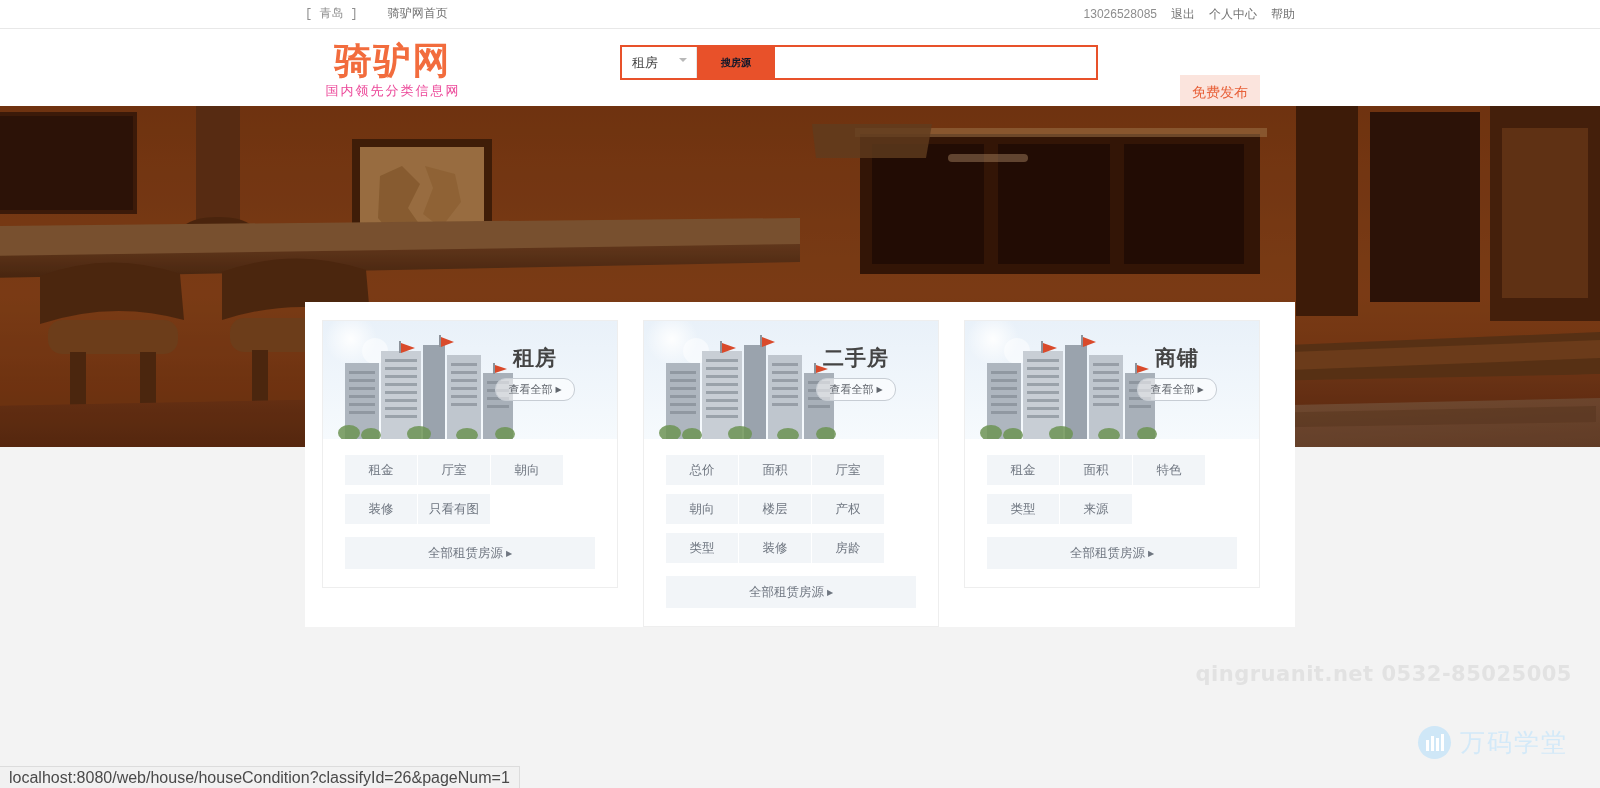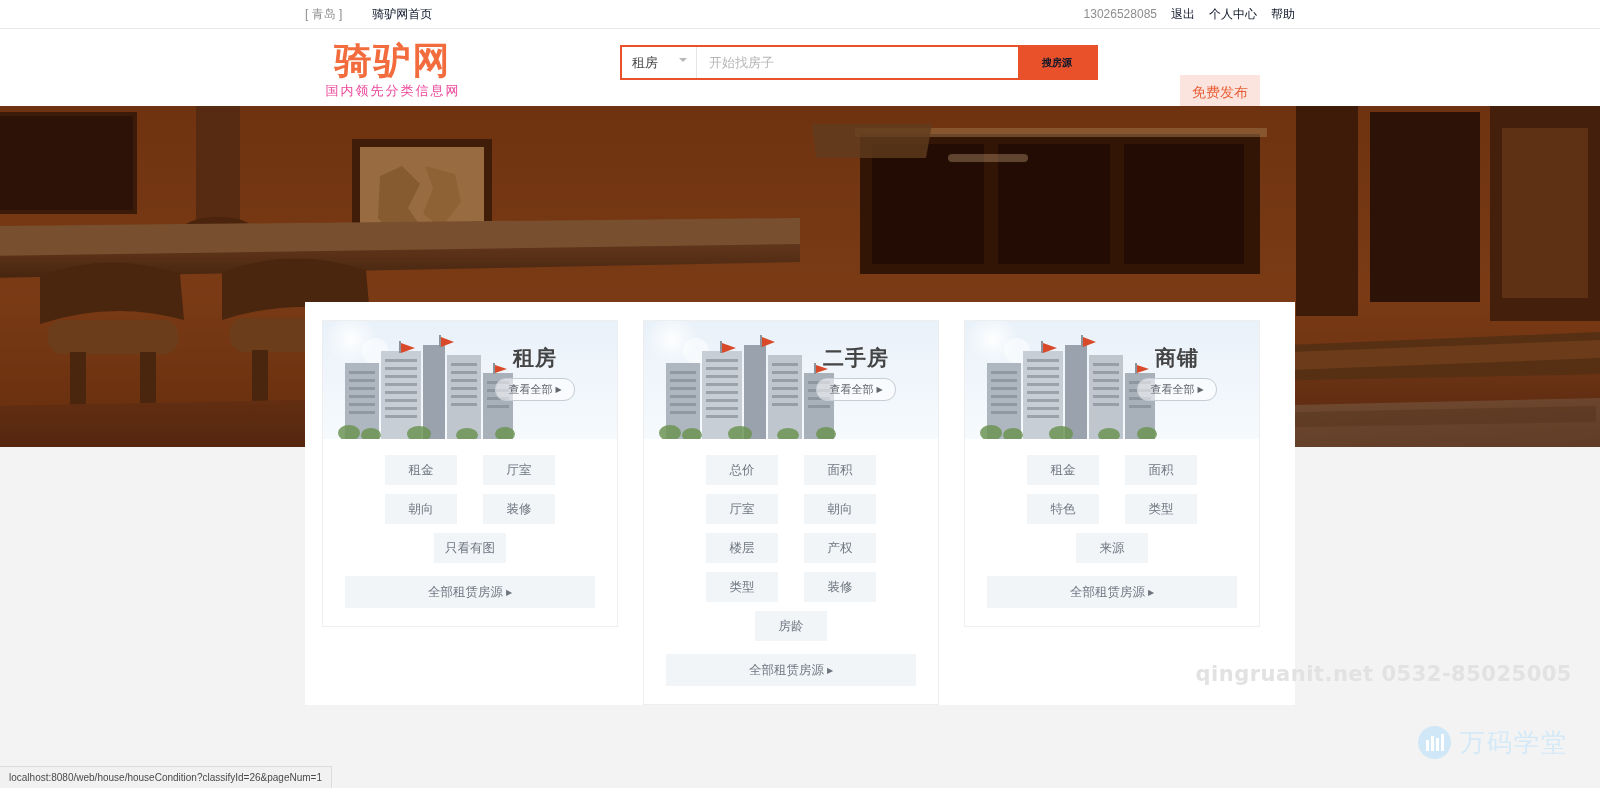--- a/index.html
+++ b/index.html
@@ -9,24 +9,24 @@
     background:#ffffff;
     overflow:hidden;
   }
   .page { position:relative; width:1600px; height:788px; background:#ffffff; }
 
   
   .topbar {
     position:absolute; left:0; top:0; width:1600px; height:29px;
     background:#ffffff; border-bottom:1px solid #e8e8e8;
   }
-  .topbar-left { position:absolute; left:305px; top:0; height:28px; display:flex; align-items:flex-end; gap:30px; }
+  .topbar-left { position:absolute; left:305px; top:0; height:28px; display:flex; align-items:flex-end; gap:30px;font-family:Liberation Mono, monospace; }
   .topbar-right { position:absolute; right:305px; top:0; height:28px; display:flex; align-items:center; gap:14px; }
   .topbar a, .topbar span {
-    font-size:12px; color:#0f172a; text-decoration:none; line-height:28px; white-space:nowrap;
+    font-size:12px; color:#737373; text-decoration:none; line-height:28px; white-space:nowrap;
   }
   .topbar .city { color:#8d8d8d; }
   .topbar .phone { color:#8d8d8d; }
 
   
   .header { position:absolute; left:0; top:29px; width:1600px; height:77px; background:#ffffff; }
   .logo { position:absolute; left:303px; top:11px; width:180px; text-align:center; }
   .logo-main {
     font-size:37px; font-weight:bold; color:#f26c3d; letter-spacing:2px;
     font-family:Liberation Serif, serif; line-height:42px;
@@ -95,21 +95,21 @@
   }
   .card-title { font-size:21px; color:#444; font-weight:bold; letter-spacing:1px; line-height:26px; }
   .view-all {
     display:inline-flex; align-items:center; justify-content:center; gap:3px;
     margin-top:7px; padding:3px 12px; border:1px solid #c7cdd4; border-radius:11px;
     background:rgba(255,255,255,0.55); font-size:11px; color:#60656c; cursor:pointer;
   }
   .view-all .tri { font-size:8px; color:#60656c; }
 
   .card-body { padding:16px 22px 18px 22px; }
-  .tag-grid { display:flex; flex-wrap:wrap; gap:9px 26px;justify-content:center; }
+  .tag-grid { display:flex; flex-wrap:wrap; gap:9px 1px; }
   .tag {
     width:72px; height:30px; background:#f2f5f8; color:#6f7680;
     font-size:12.5px; display:flex; align-items:center; justify-content:center; cursor:pointer;
   }
   .all-bar {
     margin-top:13px; height:32px; background:#f2f5f8; color:#6f7680;
     font-size:12.5px; display:flex; align-items:center; justify-content:center;
     gap:3px; cursor:pointer;
   }
   .all-bar .tri { font-size:8px; }
@@ -130,21 +130,21 @@
   .wm-mark i:nth-child(2){ height:15px; }
   .wm-mark i:nth-child(3){ height:13px; }
   .wm-mark i:nth-child(4){ height:17px; }
   .wm-name { font-size:25px; color:#d3e9f8; letter-spacing:2px; }
 
   
   .statusbar {
     position:absolute; left:0; bottom:0; height:22px; max-width:960px;
     background:#f1f1f1; border-top:1px solid #dcdcdc; border-right:1px solid #dcdcdc;
     display:flex; align-items:center; padding:0 9px;
-    font-size:10px; color:#4a4a4a; white-space:nowrap;
+    font-size:16px; color:#4a4a4a; white-space:nowrap;
   }
 </style>
 </head>
 <body>
 
 <div class="page">
 
   <div class="topbar">
     <div class="topbar-left">
       <span class="city">[ 青岛 ]</span>
@@ -163,21 +163,20 @@
     <div class="logo">
       <div class="logo-main">骑驴网</div>
       <div class="logo-sub">国内领先分类信息网</div>
     </div>
 
     <div class="searchbox">
       <div class="sel-wrap">
         <span class="sel-label">租房</span>
         <span class="chev"></span>
       </div>
-      <input class="search-input" type="text" placeholder="开始找房子" style="">
       <button class="search-btn">搜房源</button>
     </div>
 
     <button class="publish-btn">免费发布</button>
   </div>
 
   <div class="hero">
     <svg class="hero-svg" viewBox="0 0 1600 341" preserveAspectRatio="none">
       <defs>
         <linearGradient id="wallg" x1="0" y1="0" x2="0" y2="1">

